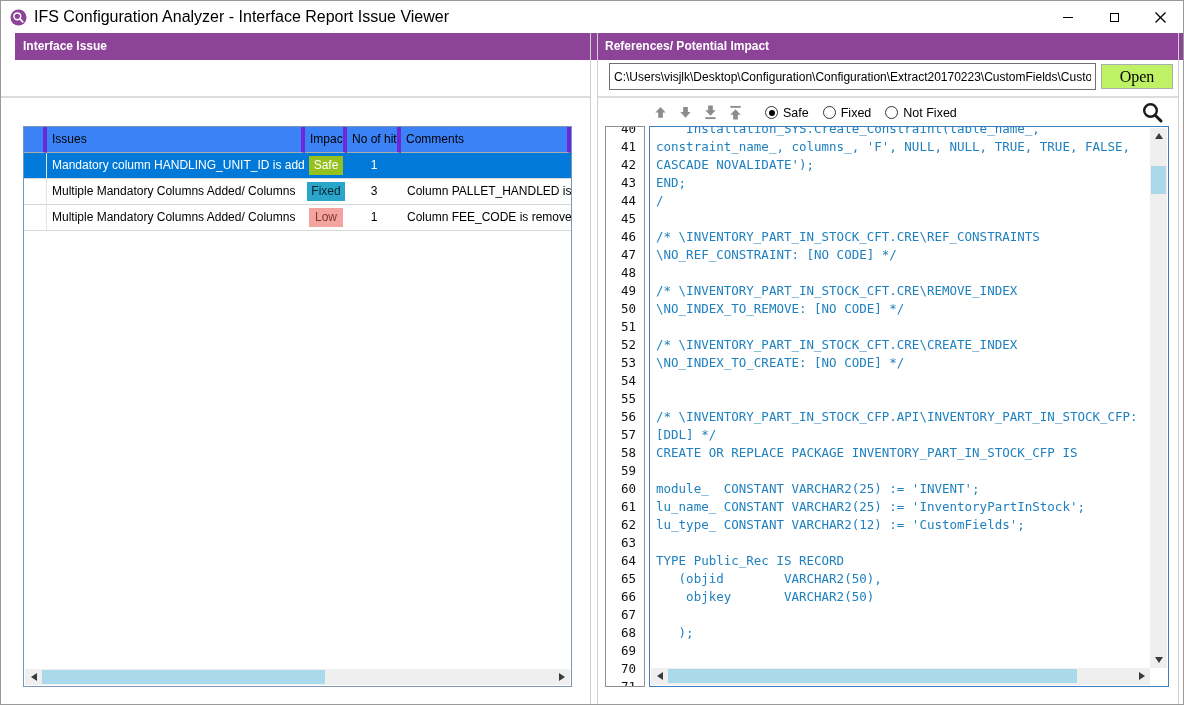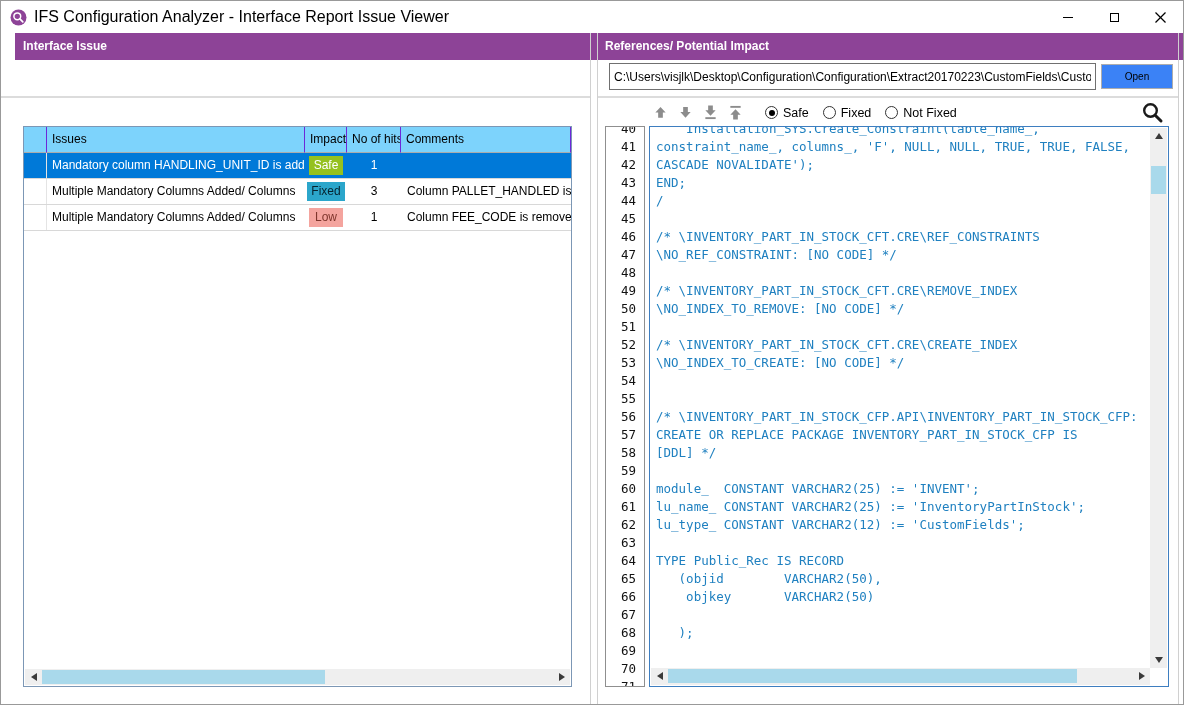--- a/index.html
+++ b/index.html
@@ -18,21 +18,21 @@
   .glyph-max{ width:9px; height:9px; border:1px solid #000; }
   
   .phead{ position:absolute; top:32px; height:27px; background:#8D4397; color:#fff; font-size:12px; font-weight:bold; line-height:27px; padding-left:8px; }
   .phead-left{ left:0; width:589px;margin-left:14px; }
   .phead-right{ left:596px; width:696px; }
   .vline{ position:absolute; top:32px; bottom:0; width:1px; background:#d0d0d0; }
   .hdiv{ position:absolute; height:2px; background:#dcdcdc; }
   
   .table-wrap{ position:absolute; left:22px; top:125px; width:549px; height:561px; border:1px solid #7C97B5; background:#fff; }
   .thead, .trow{ display:grid; grid-template-columns:23px 258px 42px 54px 1fr; height:26px; }
-  .th{ background:#7dd3fc; border-right:1px solid #6d28d9; border-bottom:1px solid #ACACAC; font-size:12px; color:#000; line-height:25px; padding-left:5px; overflow:hidden; white-space:nowrap; }
+  .th{ background:#3b82f6; border-right:4px solid #6d28d9; border-bottom:1px solid #ACACAC; font-size:12px; color:#000; line-height:25px; padding-left:5px; overflow:hidden; white-space:nowrap; }
   .trow{ border-bottom:1px solid #D8D8D8; background:#fff; }
   .trow > div{ font-size:12px; line-height:25px; overflow:hidden; white-space:nowrap; }
   .cell-sel{ border-right:1px solid #E4E4E4; }
   .cell-issue{ padding-left:5px; }
   .cell-impact{ display:flex; align-items:center; justify-content:center; }
   .cell-hits{ text-align:center; }
   .cell-comment{ padding-left:6px; }
   .trow.sel{ background:#0079D8; }
   .trow.sel .cell-issue, .trow.sel .cell-hits, .trow.sel .cell-comment{ color:#fff; }
   .badge{ display:inline-block; min-width:34px; padding:1px 4px; text-align:center; font-size:12px; line-height:17px; }
@@ -42,21 +42,21 @@
   
   .hscroll{ position:absolute; left:1px; right:1px; bottom:1px; height:16px; background:#EFEFEF; }
   .sb-btn{ position:absolute; top:0; width:17px; height:16px; display:flex; align-items:center; justify-content:center; }
   .tri-l{ width:0;height:0;border-top:4px solid transparent;border-bottom:4px solid transparent;border-right:6px solid #3A3A3A; }
   .tri-r{ width:0;height:0;border-top:4px solid transparent;border-bottom:4px solid transparent;border-left:6px solid #3A3A3A; }
   .tri-u{ width:0;height:0;border-left:4px solid transparent;border-right:4px solid transparent;border-bottom:6px solid #3A3A3A; }
   .tri-d{ width:0;height:0;border-left:4px solid transparent;border-right:4px solid transparent;border-top:6px solid #3A3A3A; }
   .hthumb{ position:absolute; top:1px; height:14px; background:#A9D9EB; }
   
   .path-input{ position:absolute; left:608px; top:62px; width:487px; height:27px; border:1px solid #707070; font-size:12px; font-family:"Liberation Sans",sans-serif; padding:0 4px; color:#000; }
-  .open-btn{ position:absolute; left:1100px; top:63px; width:72px; height:25px; background:#3b82f6; border:1px solid #ADADAD; font-size:10px; font-family:Liberation Sans, sans-serif; color:#000; }
+  .open-btn{ position:absolute; left:1100px; top:63px; width:72px; height:25px; background:#bef264; border:1px solid #ADADAD; font-size:16px; font-family:Liberation Serif, serif; color:#000; }
   .toolbar{ position:absolute; left:596px; top:98px; width:581px; height:27px; display:flex; align-items:center; }
   .nav-icons{ margin-left:56px; display:flex; gap:10px; align-items:center; }
   .nav-icons svg{ display:block; }
   .radios{ margin-left:22px; display:flex; gap:14px; align-items:center; }
   .radio{ display:flex; align-items:center; gap:5px; font-size:12.5px; color:#000; }
   .rcirc{ width:13px; height:13px; border:1px solid #333; border-radius:50%; display:flex; align-items:center; justify-content:center; background:#fff; }
   .rdot{ width:6px; height:6px; border-radius:50%; background:#000; display:none; }
   .radio.on .rdot{ display:block; }
   .search-ic{ position:absolute; right:14px; top:2px; }
   
@@ -247,22 +247,22 @@
         <div class="cline">\NO_REF_CONSTRAINT: [NO CODE] */</div>
         <div class="cline"></div>
         <div class="cline">/* \INVENTORY_PART_IN_STOCK_CFT.CRE\REMOVE_INDEX</div>
         <div class="cline">\NO_INDEX_TO_REMOVE: [NO CODE] */</div>
         <div class="cline"></div>
         <div class="cline">/* \INVENTORY_PART_IN_STOCK_CFT.CRE\CREATE_INDEX</div>
         <div class="cline">\NO_INDEX_TO_CREATE: [NO CODE] */</div>
         <div class="cline"></div>
         <div class="cline"></div>
         <div class="cline">/* \INVENTORY_PART_IN_STOCK_CFP.API\INVENTORY_PART_IN_STOCK_CFP:</div>
+        <div class="cline">[DDL] */</div>
         <div class="cline">CREATE OR REPLACE PACKAGE INVENTORY_PART_IN_STOCK_CFP IS</div>
-        <div class="cline">[DDL] */</div>
         <div class="cline"></div>
         <div class="cline">module_  CONSTANT VARCHAR2(25) := 'INVENT';</div>
         <div class="cline">lu_name_ CONSTANT VARCHAR2(25) := 'InventoryPartInStock';</div>
         <div class="cline">lu_type_ CONSTANT VARCHAR2(12) := 'CustomFields';</div>
         <div class="cline"></div>
         <div class="cline">TYPE Public_Rec IS RECORD</div>
         <div class="cline">   (objid        VARCHAR2(50),</div>
         <div class="cline">    objkey       VARCHAR2(50)</div>
         <div class="cline"></div>
         <div class="cline">   );</div>

